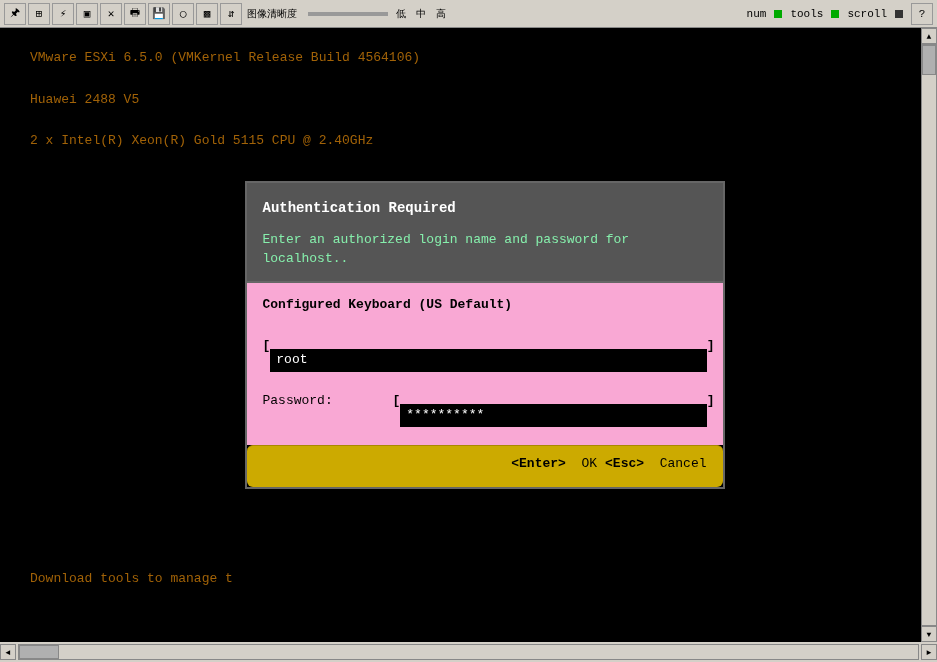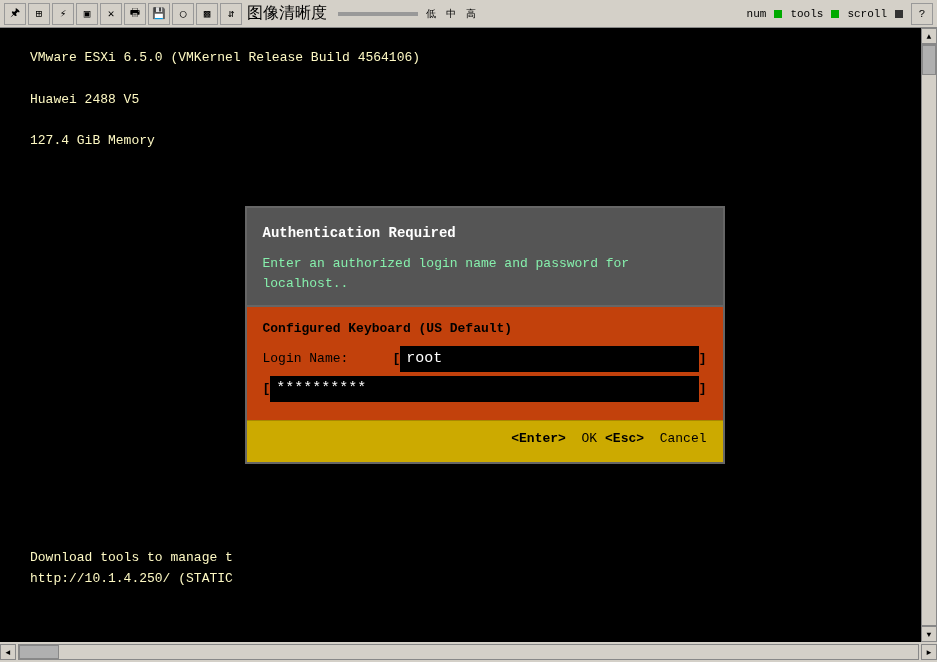--- a/index.html
+++ b/index.html
@@ -34,21 +34,21 @@
       height: 22px;
       background: #d4d0c8;
       border: 1px solid #999;
       display: flex;
       align-items: center;
       justify-content: center;
       font-size: 11px;
       cursor: pointer;
     }
     .toolbar-label {
-      font-size: 16px;
+      font-size: 10px;
       color: #000;
       margin: 4px 3px;
     }
     .toolbar-slider-area {
       display: flex;
       align-items: center;
       gap: 3px;
       margin: 0 6px;
     }
     .toolbar-slider {
@@ -91,21 +91,21 @@
       height: calc(100% - 28px - 20px);
       background: #000;
       padding: 20px 30px;
       color: #aaa;
       font-size: 13px;
       line-height: 1.6;
       position: relative;
     }
 
     .terminal-text {
-      color: #fef9c3;
+      color: #a16207;
       font-size: 13px;
       font-family: 'Courier New', Courier, monospace;
     }
 
     
     .dialog-overlay {
       position: absolute;
       top: 0;
       left: 16px;
       width: 100%;
@@ -136,22 +136,22 @@
     }
 
     .dialog-message {
       font-family: 'Courier New', Courier, monospace;
       font-size: 13px;
       color: #86efac;
       line-height: 1.5;
     }
 
     .dialog-body {
-      background: #c2410c;
-      padding: 12px 16px 14px 16px;
+      background: #f9a8d4;
+      padding: 12px 8px 14px 16px;
     }
 
     .keyboard-label {
       font-family: 'Courier New', Courier, monospace;
       font-size: 13px;
       color: #000;
       font-weight: bold;
       margin-bottom: 6px;
     }
 
@@ -168,23 +168,24 @@
       width: 130px;
       color: #000;
     }
 
     .field-value {
       flex: 1;
       background: #000;
       color: #fff;
       padding: 1px 4px;
       font-family: 'Courier New', Courier, monospace;
-      font-size: 15px;
-      display: flex;
-      align-items: center;
+      font-size: 13px;
+      display: flex;
+      align-items: center;
+      margin-top: 28px;
     }
 
     .field-value.active {
       background: #000;
       color: #fff;
     }
 
     .field-bracket {
       color: #000;
       font-weight: bold;
@@ -199,20 +200,21 @@
       background: #000;
     }
 
     .dialog-footer {
       background: #ccaa00;
       padding: 8px 16px 12px 16px;
       display: flex;
       justify-content: flex-end;
       gap: 8px;
       border-top: 1px solid #aa8800;
+      border-radius: 6px;
     }
 
     .footer-btn {
       font-family: 'Courier New', Courier, monospace;
       font-size: 13px;
       color: #000;
       cursor: pointer;
     }
 
     .footer-btn .key {
@@ -353,47 +355,47 @@
     </div>
     <div class="toolbar-icon">?</div>
   </div>
 </div>
 
 <div class="terminal">
   <div class="terminal-text">VMware ESXi 6.5.0 (VMKernel Release Build 4564106)</div>
   <br>
   <div class="terminal-text">Huawei 2488 V5</div>
   <br>
-  <div class="terminal-text">127.4 GiB Memory</div>
+  <div class="terminal-text">2 x Intel(R) Xeon(R) Gold 5115 CPU @ 2.40GHz</div>
 
   
   <div class="dialog-overlay">
     <div class="dialog">
 
       <div class="dialog-header">
         <div class="dialog-title">Authentication Required</div>
         <div class="dialog-message">
           <span>Enter an authorized login name and password for</span><br>
           <span>localhost..</span>
         </div>
       </div>
 
       <div class="dialog-body">
         <div class="keyboard-label">Configured Keyboard (US Default)</div>
 
         <div class="field-row">
-          <span class="field-label">Login Name:</span>
           <span class="field-bracket">[</span>
           <span class="field-value">
             <span class="field-inner">root</span>
           </span>
           <span class="field-bracket">]</span>
         </div>
 
         <div class="field-row password-row">
+          <span class="field-label">Password:</span>
           <span class="field-bracket">[</span>
           <span class="field-value active">
             <span class="field-inner">**********</span>
           </span>
           <span class="field-bracket">]</span>
         </div>
       </div>
 
       <div class="dialog-footer">
         <span class="footer-btn">
@@ -404,21 +406,20 @@
           <span class="key">&lt;Esc&gt;</span>
           &nbsp;<span>Cancel</span>
         </span>
       </div>
     </div>
   </div>
 
   
   <div style="position:absolute; bottom: 52px; left: 30px;">
     <div class="terminal-text">Download tools to manage t</div>
-    <div class="terminal-text">http://10.1.4.250/ (STATIC</div>
   </div>
 </div>
 
 <div class="right-scrollbar">
   <div class="scroll-btn-v">▲</div>
   <div class="scrollbar-v-track">
     <div class="scrollbar-v-thumb"></div>
   </div>
   <div class="scroll-btn-v">▼</div>
 </div>

